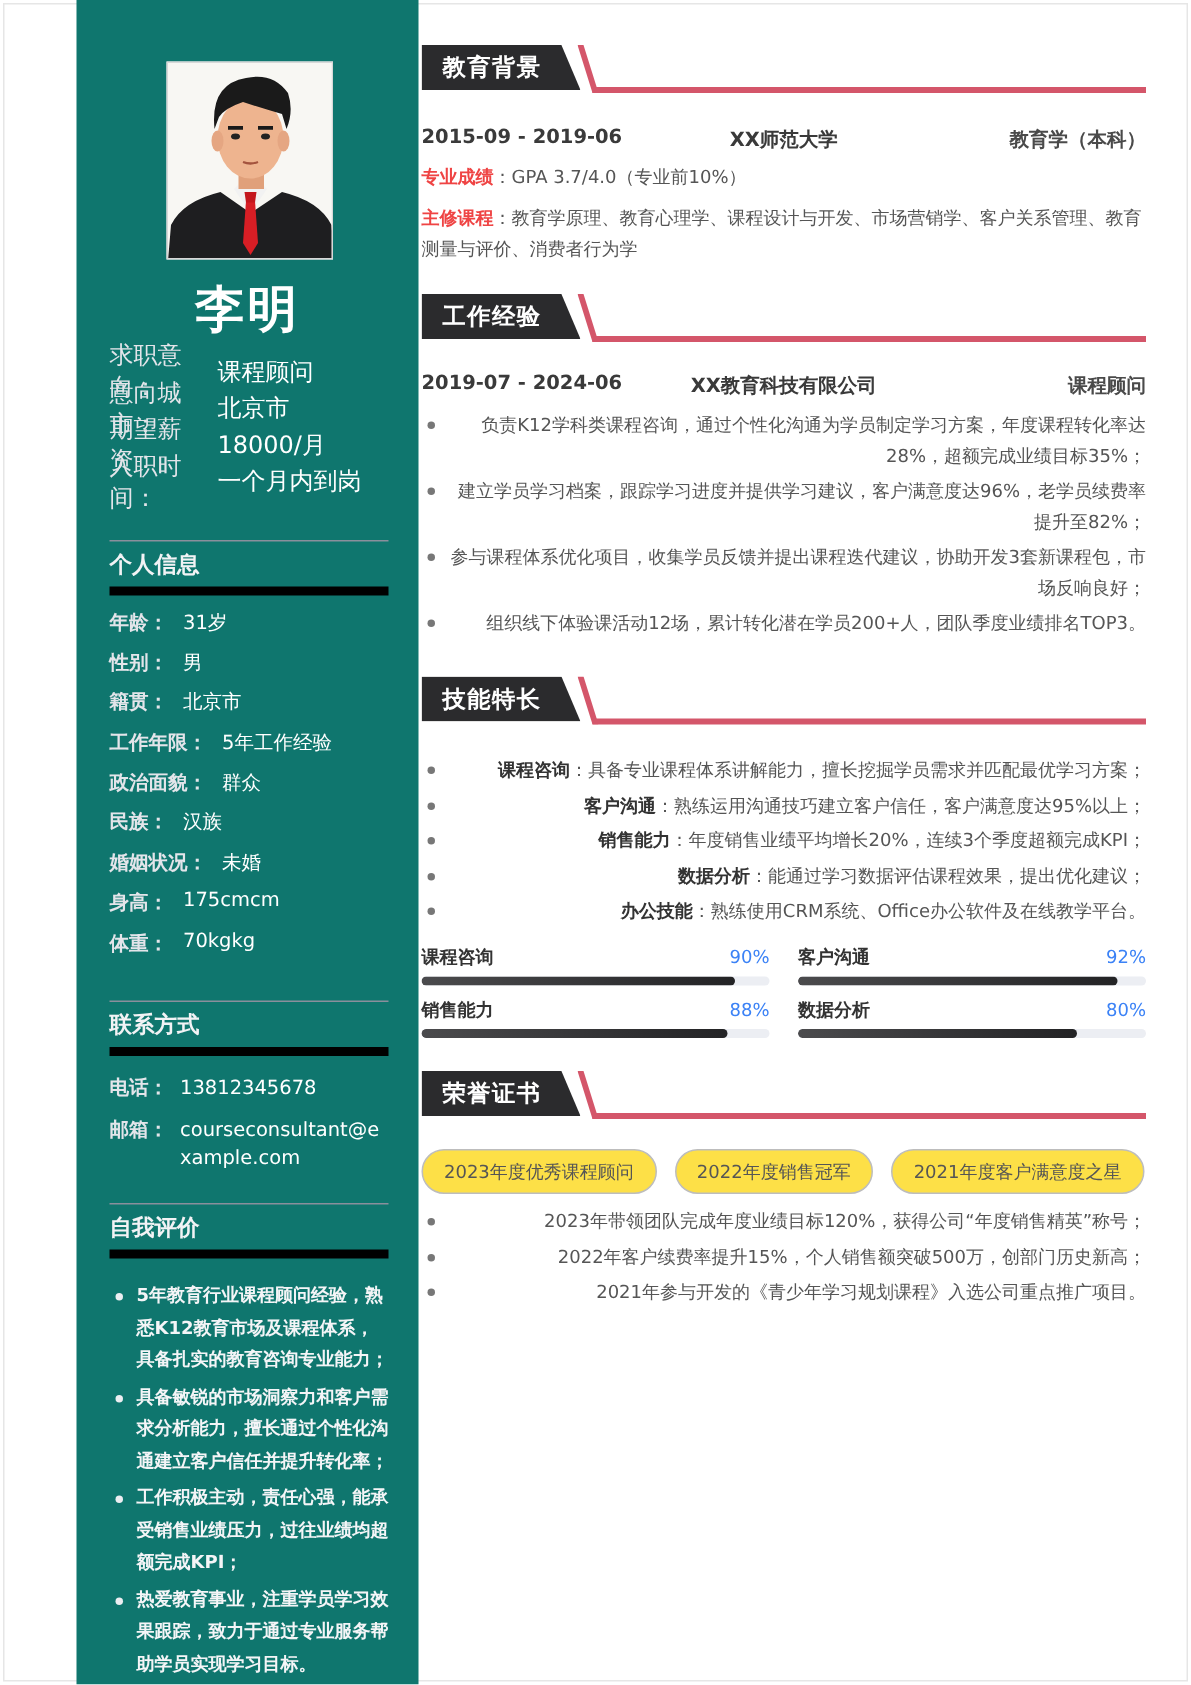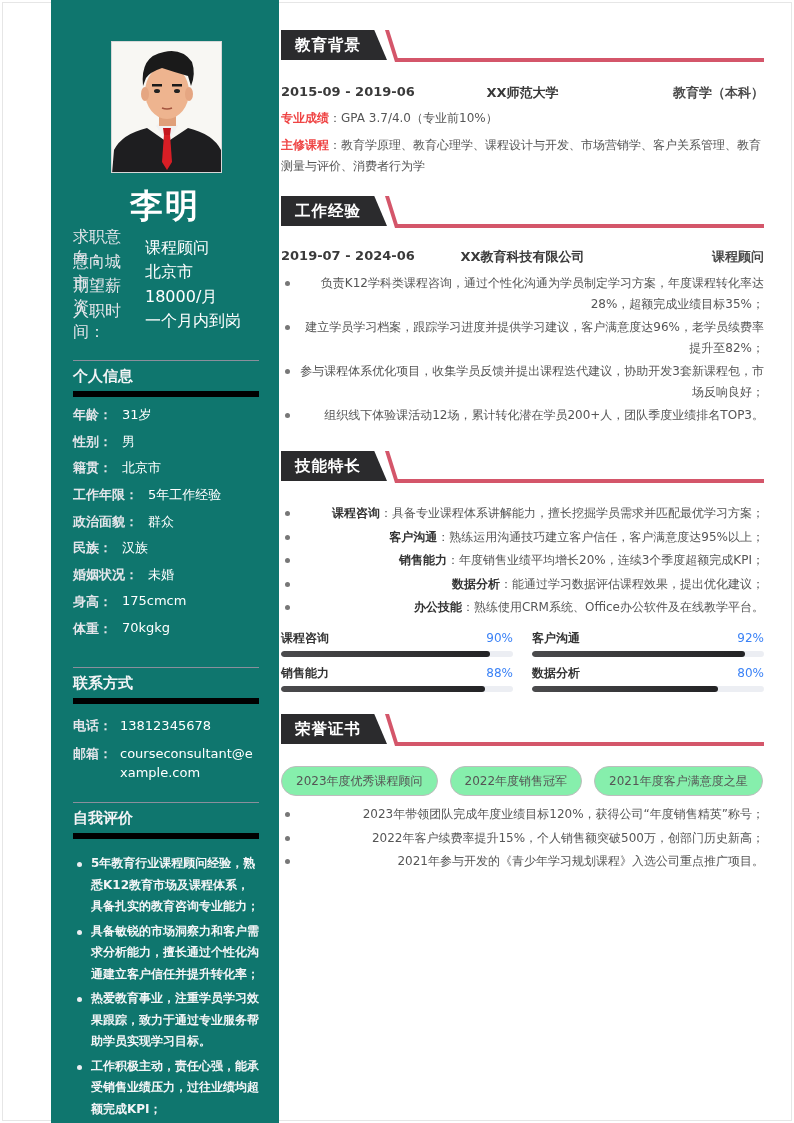--- a/index.html
+++ b/index.html
@@ -49,21 +49,21 @@
     .bullets li b { color: #333; }
 
     .skill-grid { position: absolute; left: 0; top: 628px; width: 483px; display: grid; grid-template-columns: 232px 232px; column-gap: 19px; row-gap: 6px; }
     .skill .top { display: flex; justify-content: space-between; font-size: 12px; height: 20px; align-items: center; }
     .skill .top .n { font-weight: bold; color: #333; }
     .skill .top .p { color: #3b82f6; }
     .skill .track { height: 6px; background: #eceef3; border-radius: 3px; margin-top: 3px; overflow: hidden; }
     .skill .fill { height: 6px; border-radius: 3px; background: linear-gradient(90deg, #4b4b4d, #232325); }
 
     .tags { position: absolute; left: 0; top: 766px; display: flex; gap: 12px; }
-    .tag { height: 30px; line-height: 28px; border: 1px solid #bdbdbd; border-radius: 15px; padding: 0 14px; font-size: 12px; color: #555; background: #86efac; white-space: nowrap; }
+    .tag { height: 30px; line-height: 28px; border: 1px solid #bdbdbd; border-radius: 15px; padding: 0 14px; font-size: 12px; color: #555; background: #fde047; white-space: nowrap; }
   </style>
 </head>
 <body>
 
 <div class="page-frame"></div>
 
 <aside class="sidebar">
   <div class="photo">
     <svg width="111" height="132" viewBox="0 0 111 132">
       <rect width="111" height="132" fill="#f8f7f3"></rect>
@@ -158,22 +158,22 @@
           <span class="v">courseconsultant@example.com</span>
         </div>
     </div>
   </section>
 
   <section class="side-section" style="top:802px;">
     <div class="side-title">自我评价</div>
     <ul class="eval-list">
       <li>5年教育行业课程顾问经验，熟悉K12教育市场及课程体系，具备扎实的教育咨询专业能力；</li>
       <li>具备敏锐的市场洞察力和客户需求分析能力，擅长通过个性化沟通建立客户信任并提升转化率；</li>
+      <li>工作积极主动，责任心强，能承受销售业绩压力，过往业绩均超额完成KPI；</li>
       <li>热爱教育事业，注重学员学习效果跟踪，致力于通过专业服务帮助学员实现学习目标。</li>
-      <li>工作积极主动，责任心强，能承受销售业绩压力，过往业绩均超额完成KPI；</li>
     </ul>
   </section>
 </aside>
 
 <main class="main">
 
   <div class="sec-head" style="top:30px;">
     <div class="dark"></div>
     <div class="label">教育背景</div>
     <svg class="red-diag" viewBox="0 0 14 32">

